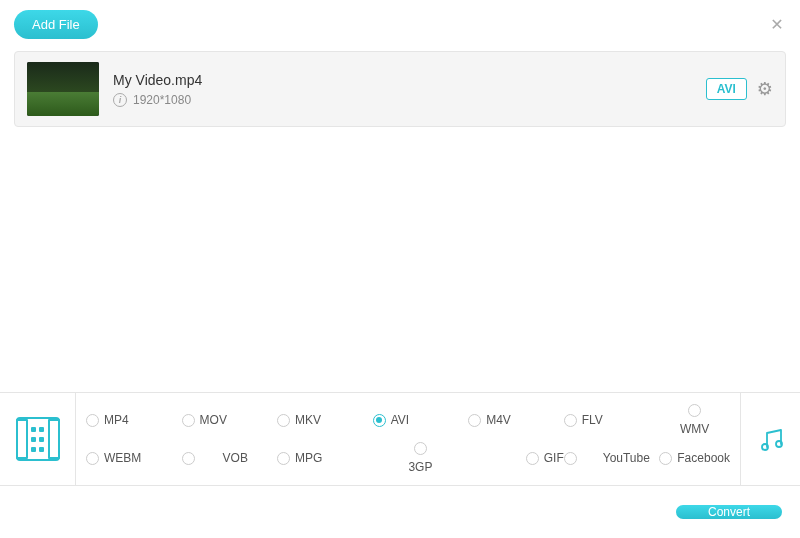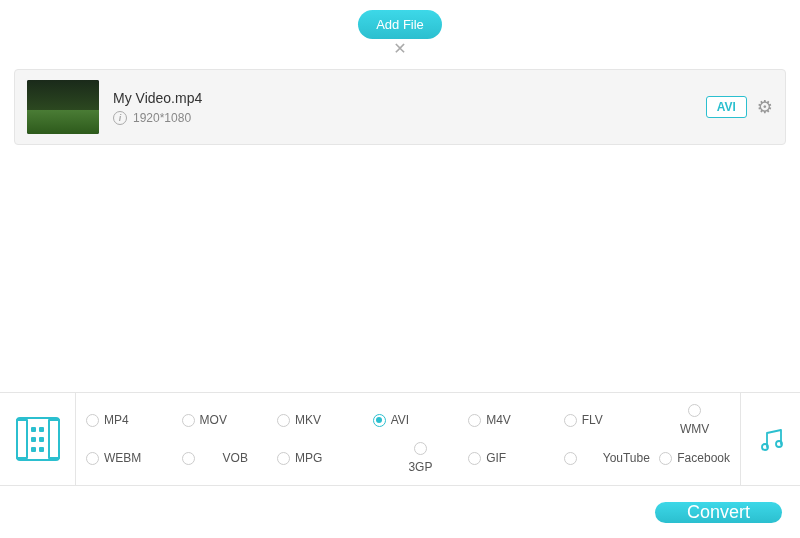--- a/index.html
+++ b/index.html
@@ -13,21 +13,20 @@
       position: relative;
       overflow: hidden;
     }
 
     
     .title-bar {
       display: flex;
       align-items: center;
       justify-content: space-between;
       padding: 10px 14px 6px 14px;
-      flex-direction: column;
     }
 
     .add-file-btn {
       background: linear-gradient(to bottom, #3dd8e8, #2bbfcf);
       color: #fff;
       border: none;
       border-radius: 20px;
       padding: 7px 18px;
       font-size: 13px;
       cursor: pointer;
@@ -266,21 +265,21 @@
       padding-right: 18px;
       background: #fff;
     }
 
     .convert-btn {
       background: linear-gradient(to bottom, #3dd8e8, #2bbfcf);
       color: #fff;
       border: none;
       border-radius: 22px;
       padding: 0 32px;
-      font-size: 18px;
+      font-size: 12px;
       cursor: pointer;
       font-weight: 500;
     }
   </style>
 </head>
 <body>
 
 <div class="title-bar">
   <button class="add-file-btn">Add File</button>
   <button class="close-btn">✕</button>
@@ -368,21 +367,21 @@
       <span class="format-label">VOB</span>
     </div>
     <div class="format-option" style="grid-row:2;grid-column:3;">
       <div class="radio-btn"></div>
       <span class="format-label">MPG</span>
     </div>
     <div class="format-option" style="grid-row:2;grid-column:4;flex-direction:column;">
       <div class="radio-btn"></div>
       <span class="format-label">3GP</span>
     </div>
-    <div class="format-option" style="grid-row:2;grid-column:5;">
+    <div class="format-option" style="grid-row:2;grid-column:5;justify-content:flex-end;">
       <div class="radio-btn"></div>
       <span class="format-label">GIF</span>
     </div>
     <div class="format-option" style="grid-row:2;grid-column:6;gap:26px;">
       <div class="radio-btn"></div>
       <span class="format-label">YouTube</span>
     </div>
     <div class="format-option" style="grid-row:2;grid-column:7;align-items:flex-end;">
       <div class="radio-btn"></div>
       <span class="format-label">Facebook</span>

